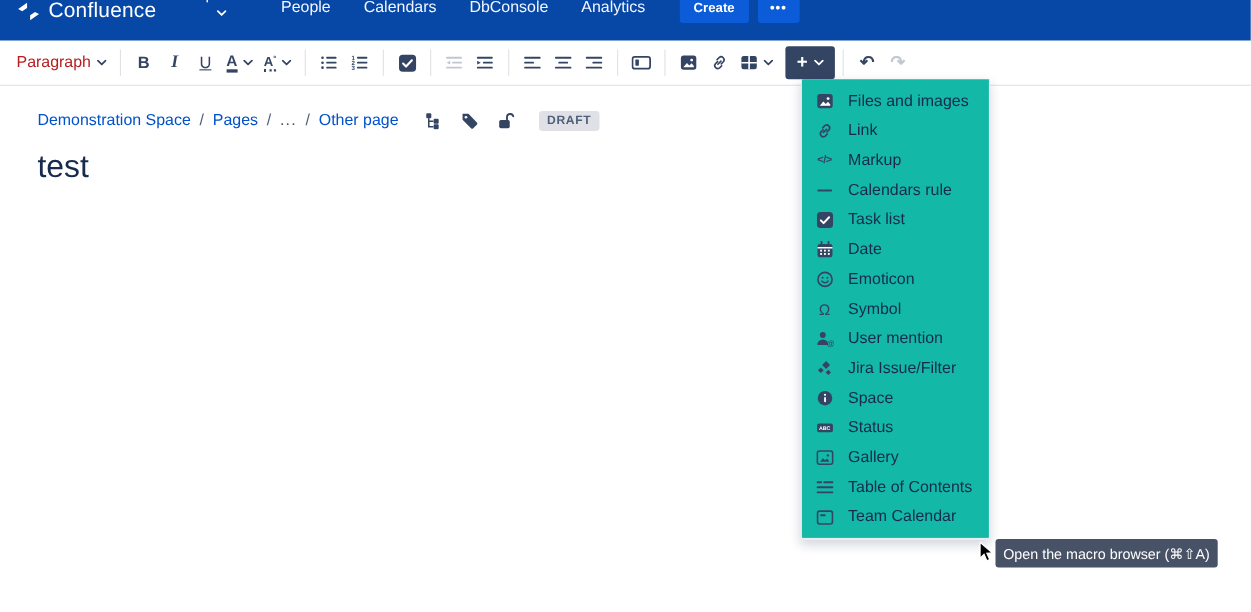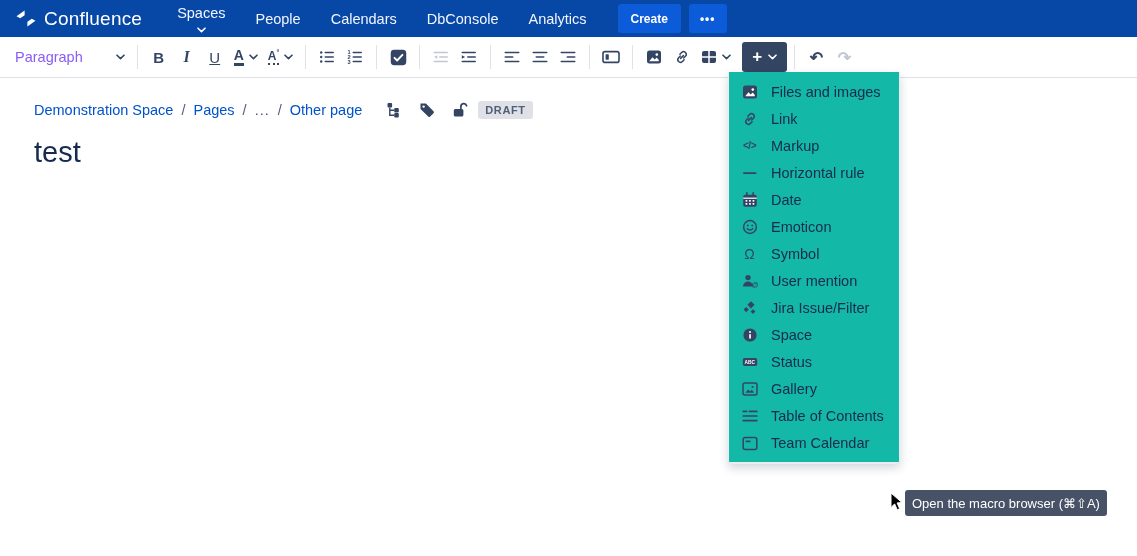--- a/index.html
+++ b/index.html
@@ -7,22 +7,22 @@
   body {
     width:1137px; height:556px; overflow:hidden;
     background:#fff;
     font-family:"Liberation Sans", sans-serif;
     color:#172B4D;
   }
   .app { position:relative; width:1137px; height:556px; }
 
   
   .topnav {
-    height:37px; background:#0747A6; display:flex; align-items:center;
-    padding:4px 16px; gap:4px;
+    height:37px; background:#0747A6; display:flex; align-items:flex-end;
+    padding:16px 16px; gap:4px;
   }
   .brand { display:flex; align-items:center; gap:8px; color:#fff; margin-right:18px; }
   .brand-name { font-size:19px; font-weight:500; letter-spacing:.2px; }
   .nav-item {
     color:#F2F6FF; font-size:14.5px; padding:6px 13px; border-radius:3px;
     display:flex; align-items:center; gap:6px; cursor:pointer; white-space:nowrap;flex-direction:column;
   }
   .btn-blue {
     background:#0C5BD8; color:#fff; font-size:12px; font-weight:bold;
     border:none; border-radius:3px; height:29px; padding:0 13px;
@@ -35,21 +35,21 @@
     height:41px; display:flex; align-items:center; padding:0 10px;
     border-bottom:1px solid #DFE1E6; background:#fff; position:relative;
   }
   .tb-btn {
     min-width:28px; height:30px; display:flex; align-items:center; justify-content:center;
     border:none; background:transparent; border-radius:3px; color:#344563;
     cursor:pointer; padding:0 5px; gap:5px; font-family:inherit;
   }
   .tb-btn.disabled { color:#C1C7D0; cursor:default; }
   .tb-divider { width:1px; height:24px; background:#DFE1E6; margin:0 7px; flex:none; }
-  .para-label { font-size:14.5px; color:#8b5cf6; margin-right:28px; }
+  .para-label { font-size:14.5px; color:#b91c1c; }
   .glyph-b { font-weight:bold; font-size:15px; }
   .glyph-i { font-style:italic; font-family:"Liberation Serif",serif; font-size:16px; font-weight:bold; }
   .glyph-u { font-size:15px; text-decoration:underline; }
   .glyph-a { font-size:14px; font-weight:bold; border-bottom:3px solid #344563; line-height:1; padding-bottom:1px; }
   .glyph-a2 { font-size:12px; font-weight:bold; border-bottom:2px dotted #344563; line-height:1; padding-bottom:1px; }
   .glyph-a2 sup { font-size:7px; }
   .plus-btn {
     background:#344563; color:#fff; height:30px; min-width:45px;
     display:flex; align-items:center; justify-content:center; gap:6px;
     border:none; border-radius:3px; cursor:pointer; margin-left:6px;
@@ -62,21 +62,21 @@
     display:flex; align-items:center; margin:23px 0 0 34px; gap:8px;
     font-size:14.5px;
   }
   .crumb-link { color:#0052CC; text-decoration:none; cursor:pointer; }
   .crumb-sep { color:#505F79; }
   .crumb-ellipsis { color:#42526E; cursor:pointer; letter-spacing:1px; }
   .crumb-tools { display:flex; align-items:center; gap:17px; margin-left:16px; color:#344563; }
   .crumb-tool { background:none; border:none; padding:0; color:#344563; cursor:pointer; display:flex; }
   .draft-badge {
     background:#DFE1E6; color:#505F79; font-size:11px; font-weight:bold;
-    letter-spacing:.6px; border-radius:3px; padding:3px 7px; margin-left:2px;
+    letter-spacing:.6px; border-radius:3px; padding:3px 7px; margin-left:14px;
   }
   .page-title {
     margin:17px 0 0 34px; font-size:29px; font-weight:500; color:#172B4D;
   }
 
   
   .insert-menu {
     position:absolute; left:728px; top:72px; width:172px; background:#14b8a6;
     border:1px solid #EBECF0; border-top:none; border-radius:0 0 3px 3px;
     box-shadow:0 4px 10px rgba(9,30,66,.18); z-index:5; padding-top:6px;
@@ -385,21 +385,30 @@
     <div class="menu-item">
       <span class="menu-ico ico-text" style="font-size:10px; letter-spacing:-.5px;">&lt;/&gt;</span>
       <span>Markup</span>
     </div>
     <div class="menu-item">
       <span class="menu-ico">
           <svg width="16" height="16" viewBox="0 0 16 16">
             <rect x="1" y="7.2" width="13.5" height="1.8" rx=".9" fill="currentColor"></rect>
           </svg>
         </span>
-      <span>Horizontal rule</span>
+      <span>Calendars rule</span>
+    </div>
+    <div class="menu-item">
+      <span class="menu-ico">
+          <svg width="16" height="16" viewBox="0 0 16 16">
+            <rect x=".7" y=".7" width="14.6" height="14.6" rx="3.2" fill="currentColor"></rect>
+            <path d="M4.2 8.3 l2.5 2.5 5-5.3" stroke="#fff" stroke-width="1.8" fill="none" stroke-linecap="round" stroke-linejoin="round"></path>
+          </svg>
+        </span>
+      <span>Task list</span>
     </div>
     <div class="menu-item">
       <span class="menu-ico">
           <svg width="16" height="16" viewBox="0 0 16 16">
             <rect x="1.2" y="2.8" width="13.6" height="12" rx="2" fill="currentColor"></rect>
             <path d="M4.8 .8 v3 M11.2 .8 v3" stroke="currentColor" stroke-width="1.6" stroke-linecap="round"></path>
             <path d="M1.2 6.2 h13.6" stroke="#fff" stroke-width="1.2"></path>
             <g fill="#fff">
               <rect x="3.6" y="8" width="1.7" height="1.7"></rect>
               <rect x="7.1" y="8" width="1.7" height="1.7"></rect>

